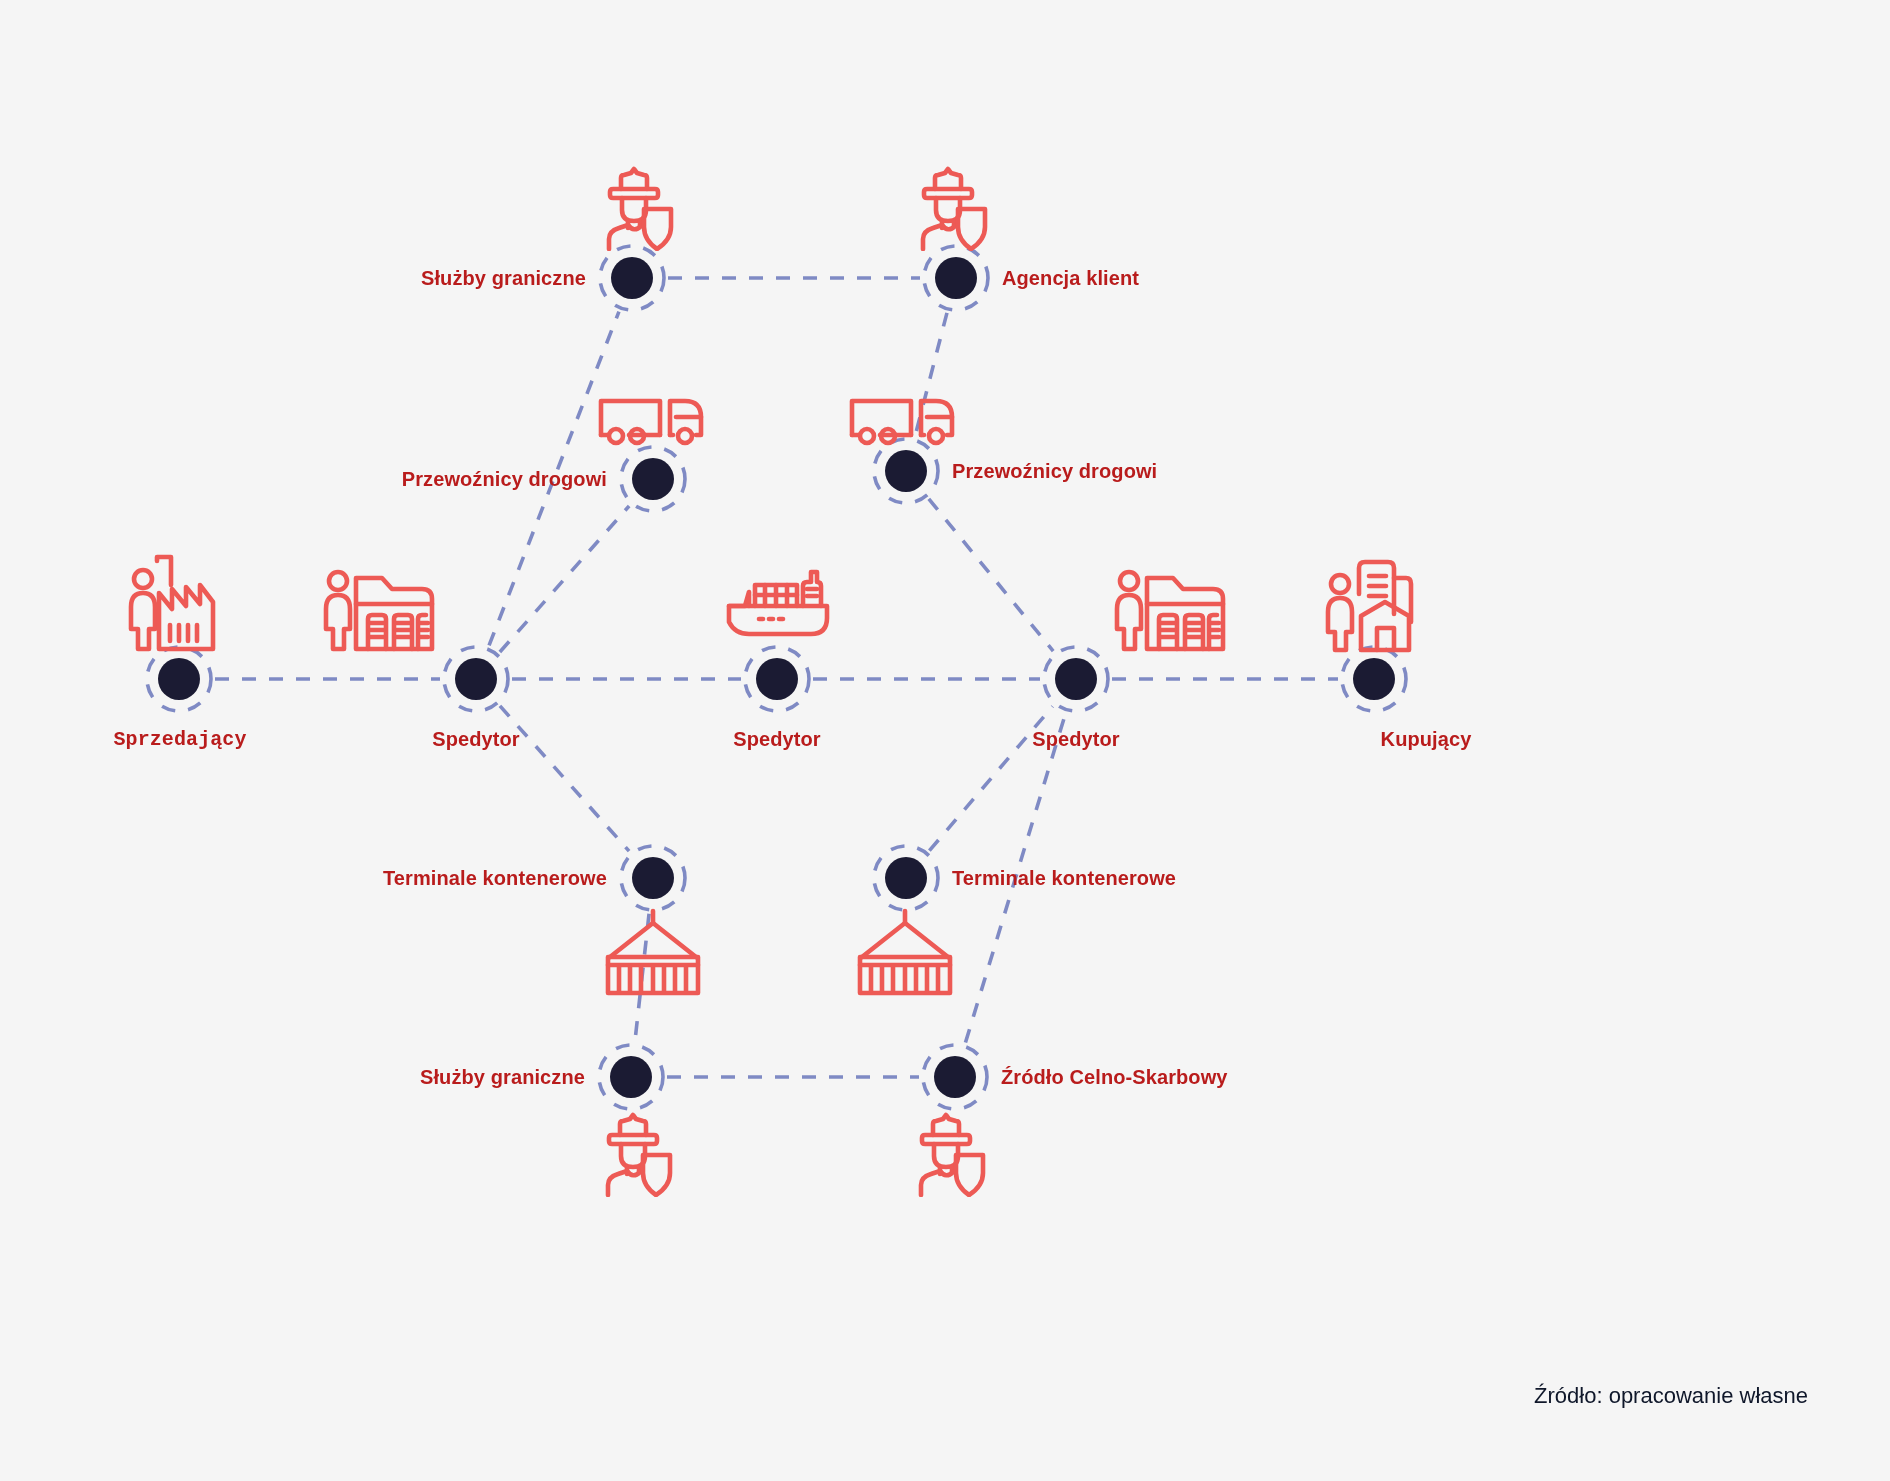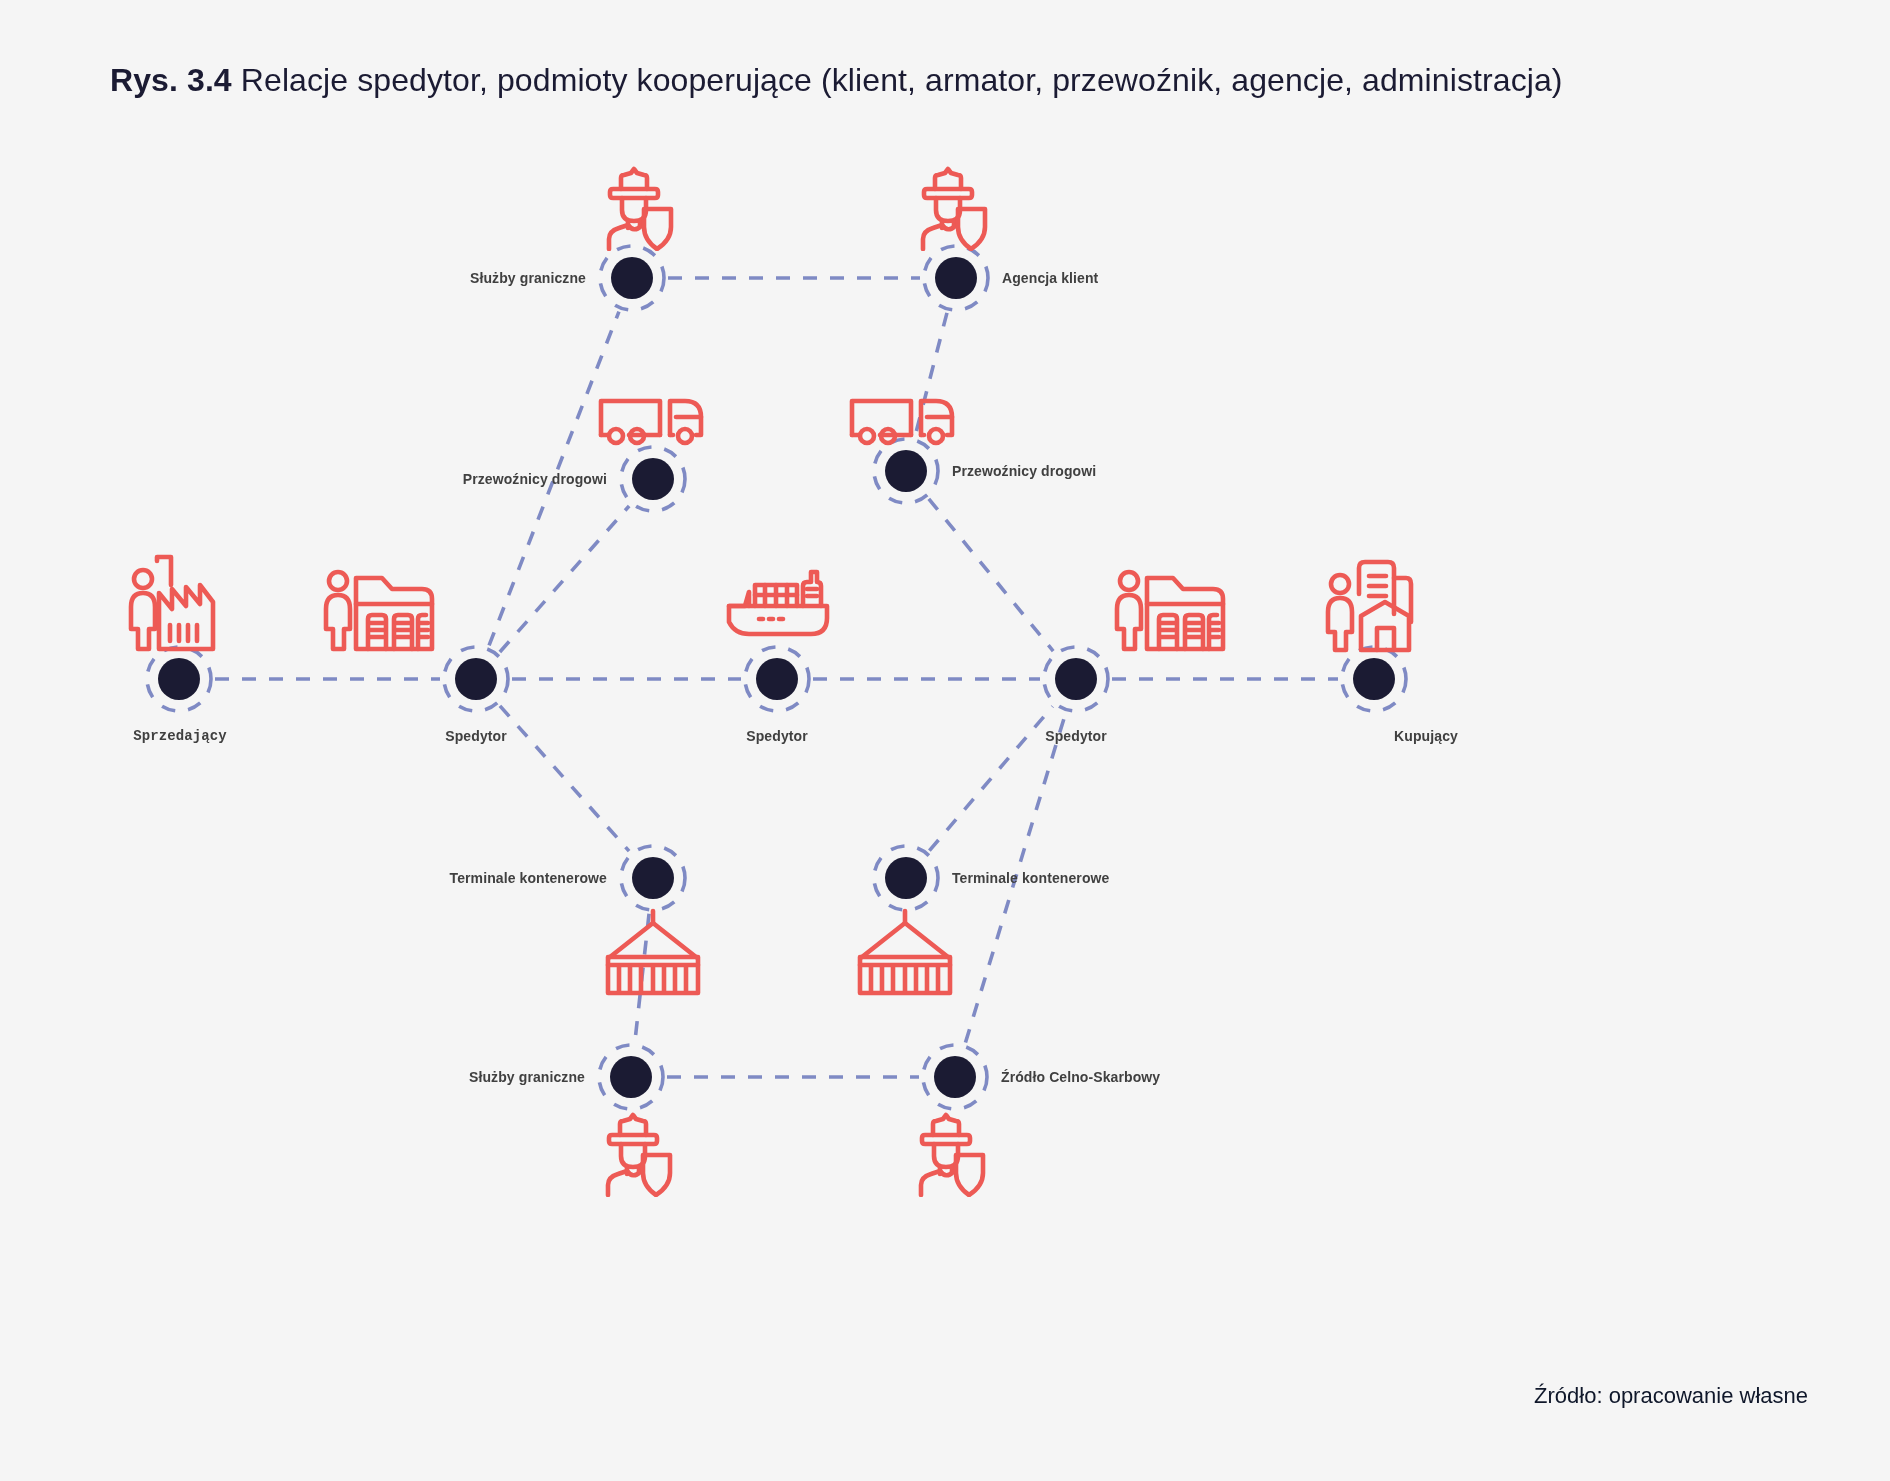--- a/index.html
+++ b/index.html
@@ -28,42 +28,38 @@
     right:82px; bottom:72px;
     font-size:22px;
     color:#0f172a;
     white-space:nowrap;
   }
 
   svg.canvas{position:absolute;left:0;top:0;width:1890px;height:1481px;}
 
   .node-label{
     position:absolute;
-    font-size:14px;
+    font-size:20px;
     font-weight:700;
-    color:#404040;
+    color:#b91c1c;
     white-space:nowrap;
     letter-spacing:.1px;
   }
   .node-label.right{transform:translate(0,-50%);}
   .node-label.left{transform:translate(-100%,-50%);}
   .node-label.below{transform:translate(-50%,0);}
 
   .icon{position:absolute;transform:translate(-50%,-50%);}
   .icon svg{display:block;}
 </style>
 </head>
 <body>
 
 <div id="figure-root">
 
-  <div class="title">
-    <span class="num">Rys. 3.4</span>
-    <span class="rest">Relacje spedytor, podmioty kooperujące (klient, armator, przewoźnik, agencje, administracja)</span>
-  </div>
 
   <svg class="canvas" viewBox="0 0 1890 1481">
     <g id="edge-layer">
         <line x1="215" y1="679" x2="440" y2="679" stroke="#7f8ac4" stroke-width="3.6" stroke-dasharray="14 13" stroke-linecap="butt"></line>
         <line x1="512" y1="679" x2="741" y2="679" stroke="#7f8ac4" stroke-width="3.6" stroke-dasharray="14 13" stroke-linecap="butt"></line>
         <line x1="813" y1="679" x2="1040" y2="679" stroke="#7f8ac4" stroke-width="3.6" stroke-dasharray="14 13" stroke-linecap="butt"></line>
         <line x1="1112" y1="679" x2="1338" y2="679" stroke="#7f8ac4" stroke-width="3.6" stroke-dasharray="14 13" stroke-linecap="butt"></line>
         <line x1="489.0521028724386" y1="645.4494022317443" x2="618.9478971275614" y2="311.5505977682556" stroke="#7f8ac4" stroke-width="3.6" stroke-dasharray="14 13" stroke-linecap="butt"></line>
         <line x1="499.85847602568754" y1="652.0412700274717" x2="629.1415239743125" y2="505.95872997252826" stroke="#7f8ac4" stroke-width="3.6" stroke-dasharray="14 13" stroke-linecap="butt"></line>
         <line x1="668" y1="278" x2="920" y2="278" stroke="#7f8ac4" stroke-width="3.6" stroke-dasharray="14 13" stroke-linecap="butt"></line>

